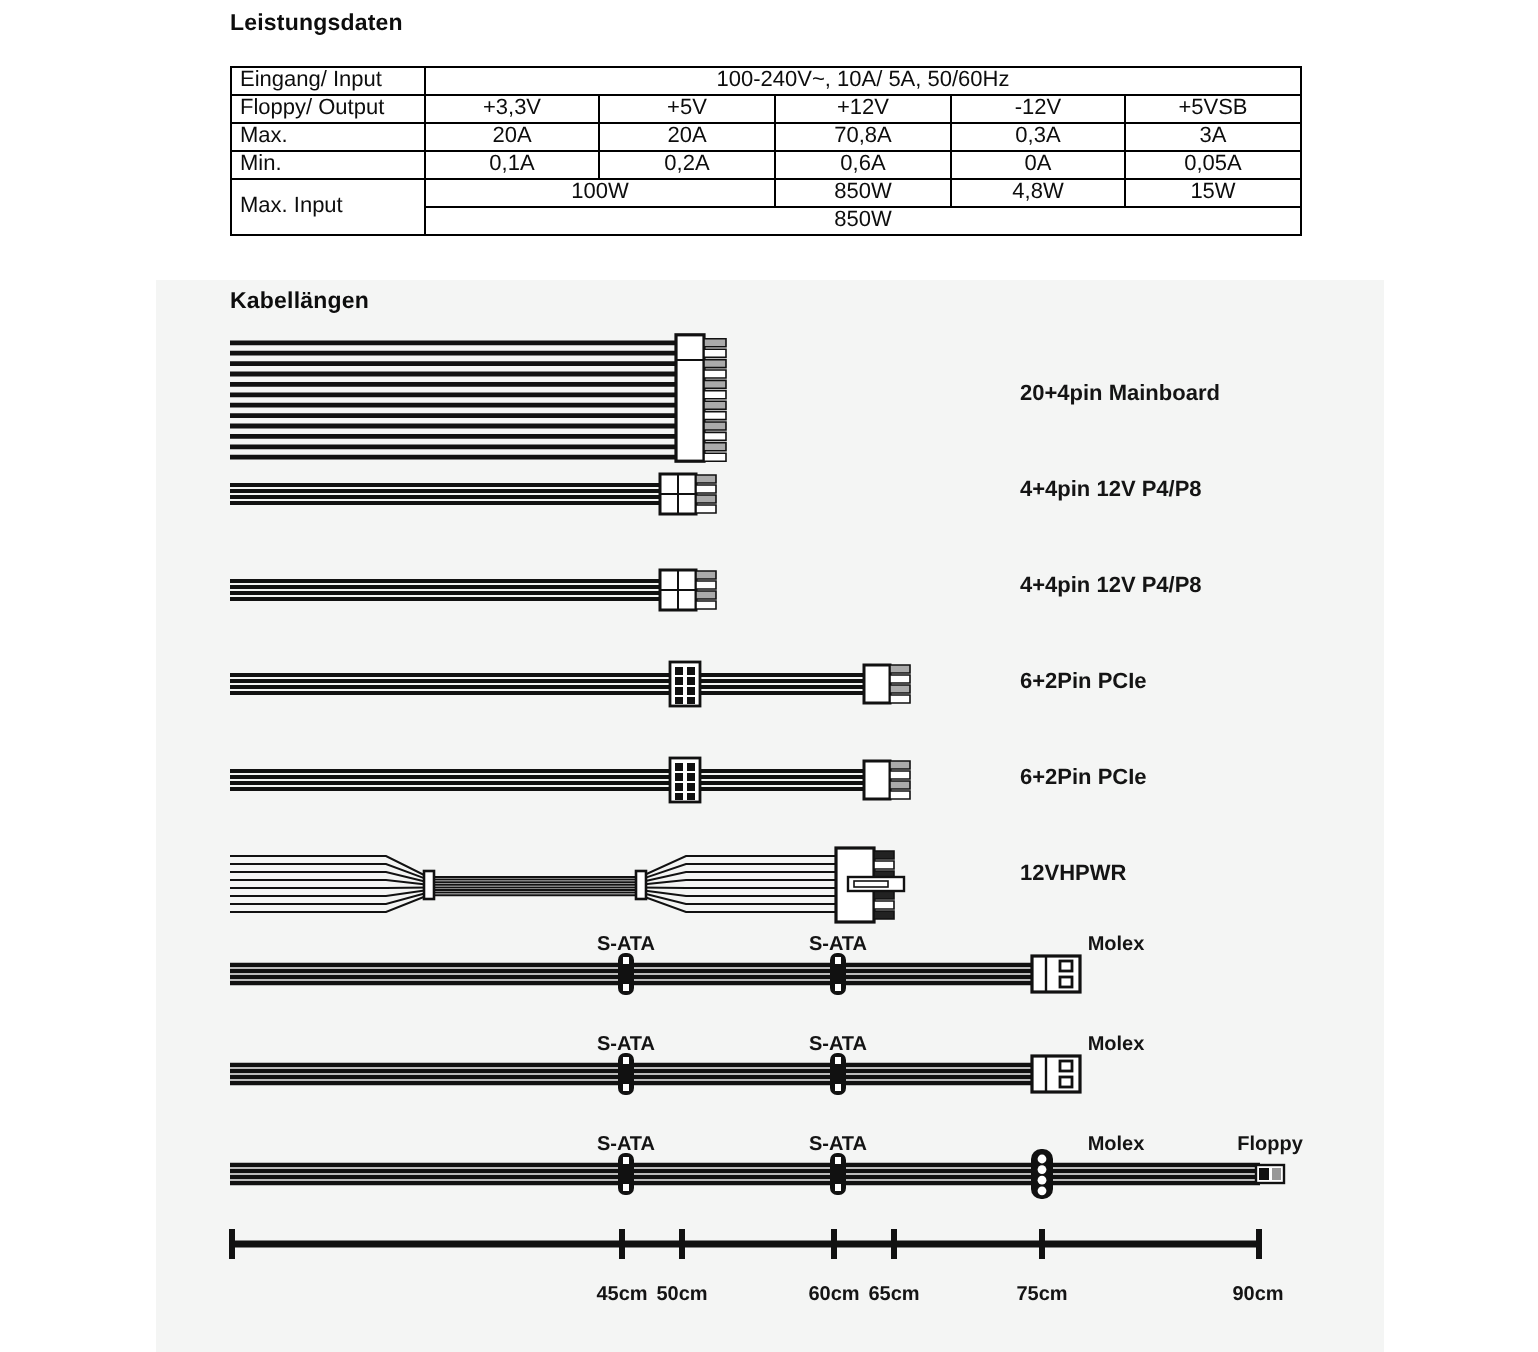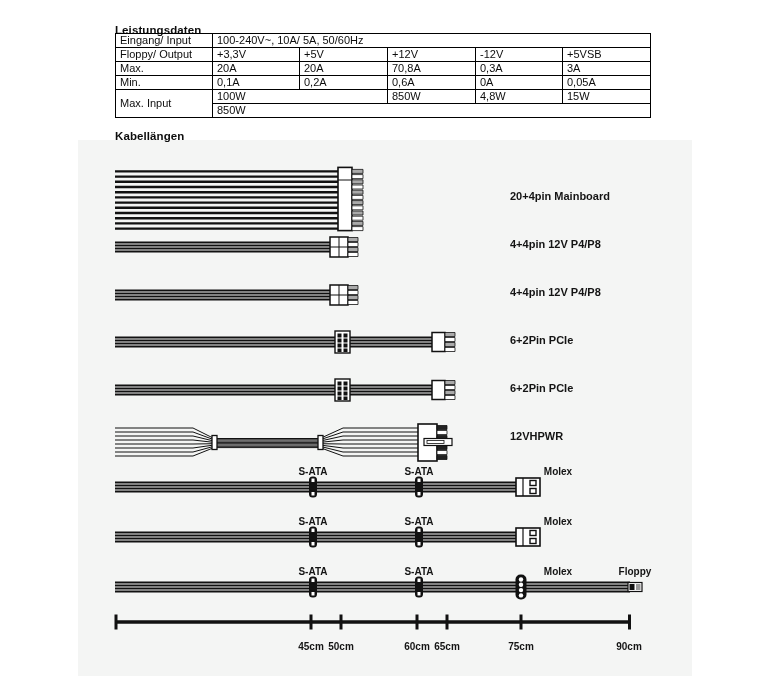--- a/index.html
+++ b/index.html
@@ -9,33 +9,33 @@
     overflow:hidden;
   }
   .scan-panel{
     position:absolute;left:78px;top:140px;width:614px;height:536px;
     background:#f4f5f4;
   }
   .section-title{
     position:absolute;left:115px;font-size:11.5px;font-weight:bold;color:#0d0d0d;
     letter-spacing:0.1px;
   }
-  #title-performance{top:24px;text-align:right;}
-  #title-cables{top:130px;}
+  #title-performance{top:6px;text-align:right;}
+  #title-cables{top:145px;}
   table.spec{
     position:absolute;left:115px;top:33px;width:535px;
     border-collapse:collapse;table-layout:fixed;
     font-size:11px;color:#0d0d0d;
   }
   table.spec td{
     border:1px solid #000;height:13px;line-height:13px;
     padding:0 4px;white-space:nowrap;overflow:hidden;
   }
   td.lbl{text-align:left;}
-  td.val{}
+  td.val{text-align:center;}
   svg#cable-diagram{position:absolute;left:0;top:0;}
   svg text{font-family:"Liberation Sans","DejaVu Sans",sans-serif;font-weight:bold;fill:#141414;}
   text.cable-label{font-size:11px;}
   text.conn-label{font-size:10px;text-anchor:middle;}
   text.tick-label{font-size:10px;text-anchor:middle;}
 </style>
 </head>
 <body>
 
 <div class="scan-panel"></div>

